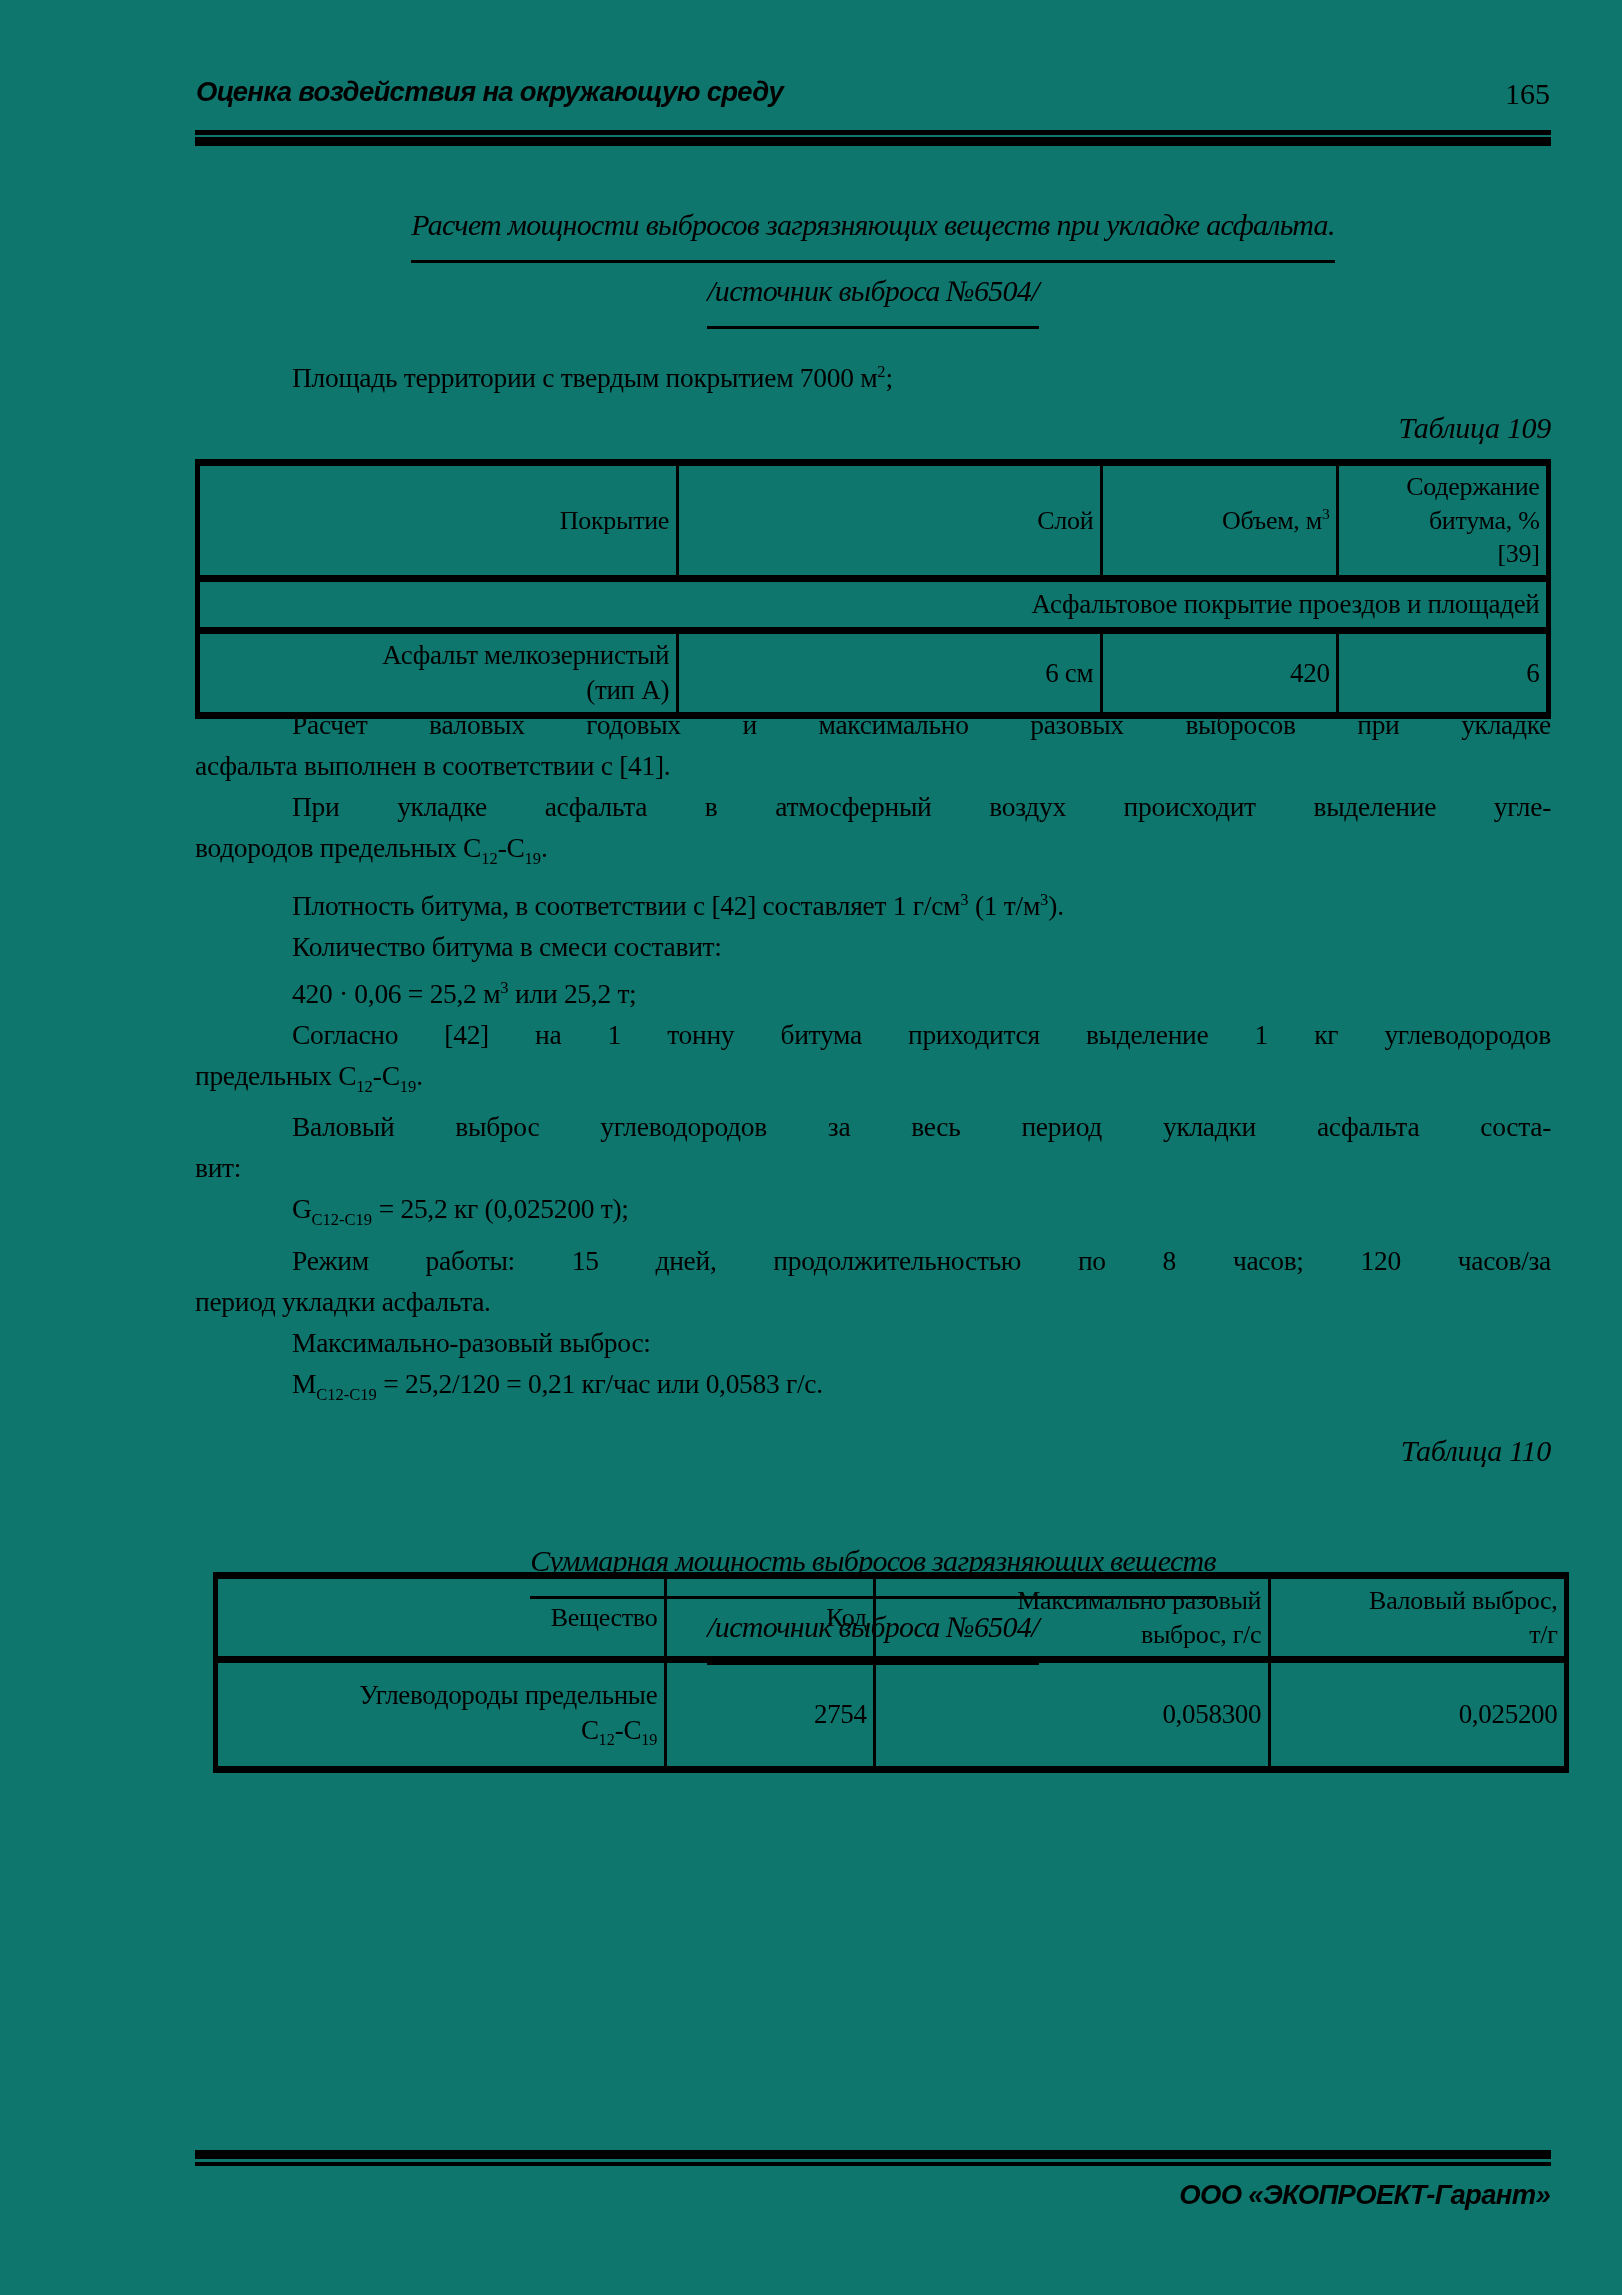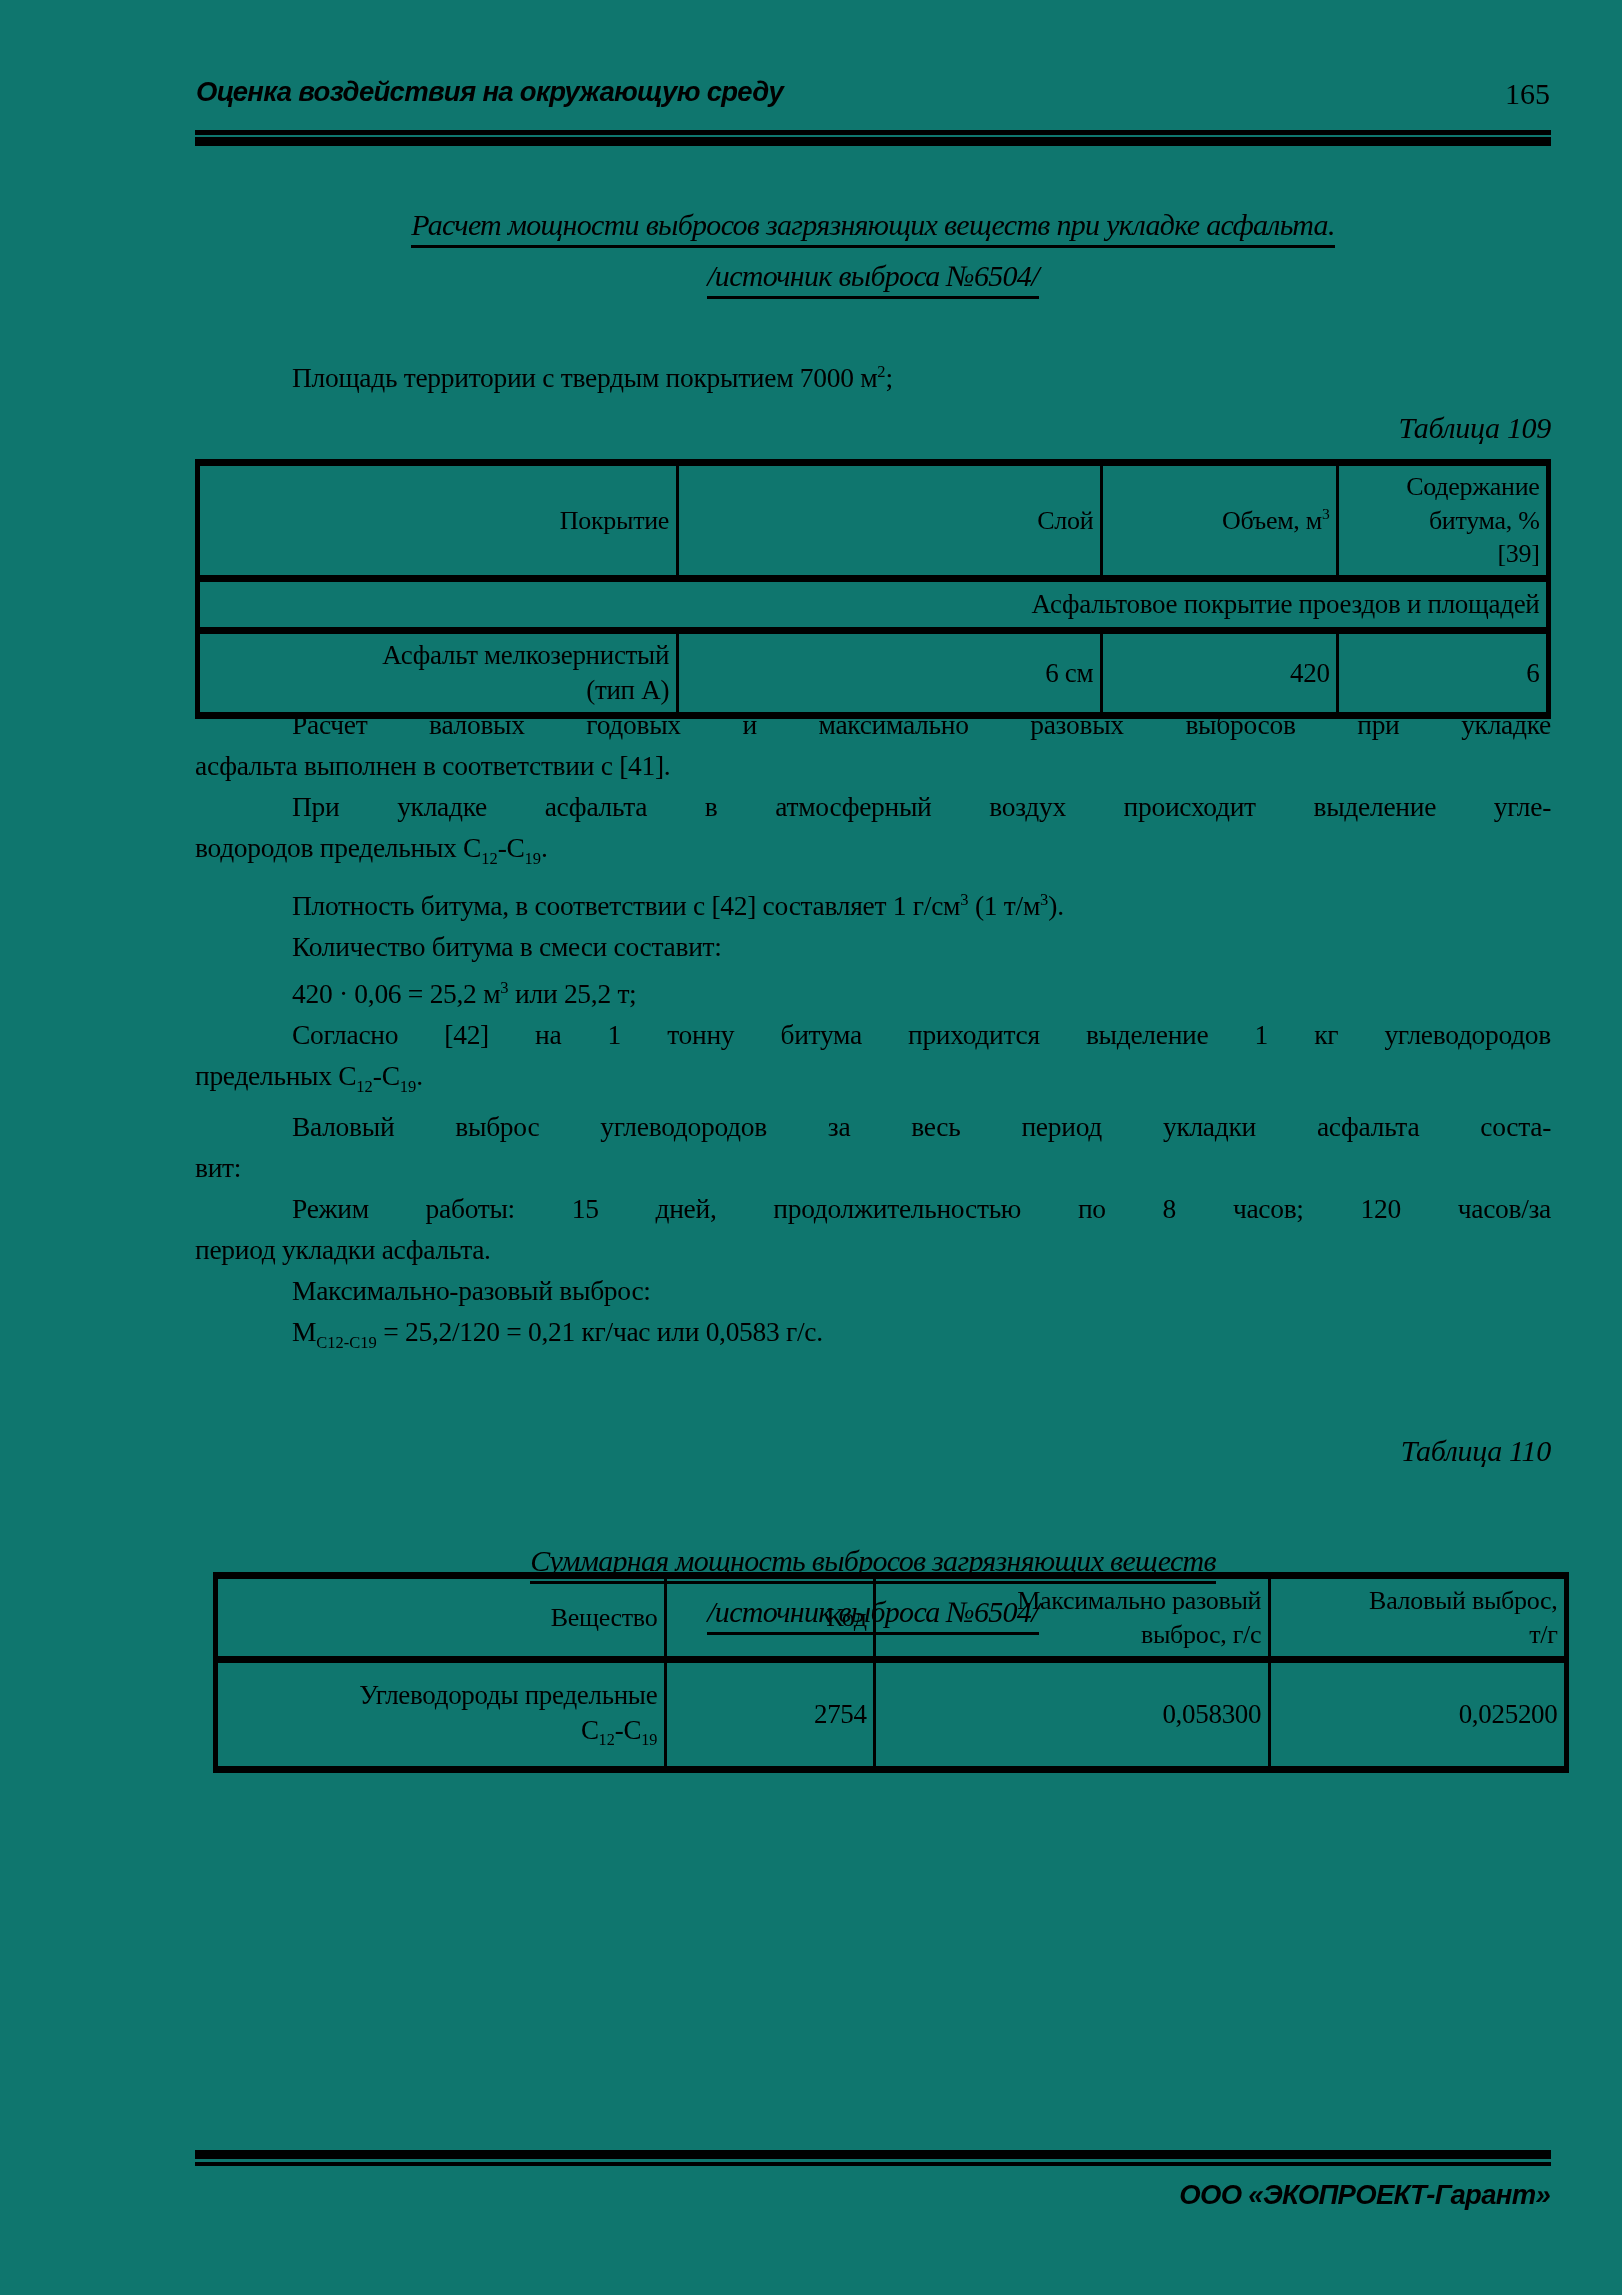--- a/index.html
+++ b/index.html
@@ -26,21 +26,21 @@
   .hdr-rules{top:130px;}
   .rule-thin{height:4.6px;background:#000;}
   .rule-thick{height:8.5px;background:#000;}
   .hdr-rules .rule-thick{margin-top:2.6px;}
 
   
   .doc-title{top:208px;text-align:center;}
   .u-line{
     display:inline-block;
     font-style:italic;font-size:30px;letter-spacing:-0.7px;
-    border-bottom:3.9px solid #000;padding-bottom:3px;
+    border-bottom:3.9px solid #000;padding-bottom:18px;
   }
   .title-gap{height:10.5px;}
 
   
   .para,.line{
     font-size:27.5px;letter-spacing:-0.3px;line-height:41px;
   }
   .intro{top:351px;}
   .indent{text-indent:97px;}
   .jl{text-align:justify;text-align-last:justify;}
@@ -146,20 +146,21 @@
     <div class="line"><span>асфальта выполнен в соответствии с [41].</span></div>
     <div class="line indent jl"><span>При укладке асфальта в атмосферный воздух происходит выделение угле-</span></div>
     <div class="line"><span>водородов предельных С</span><sub>12</sub><span>-С</span><sub>19</sub><span>.</span></div>
     <div class="line indent"><span>Плотность битума, в соответствии с [42] составляет 1 г/см</span><sup>3</sup><span> (1 т/м</span><sup>3</sup><span>).</span></div>
     <div class="line indent"><span>Количество битума в смеси составит:</span></div>
     <div class="line indent"><span>420 · 0,06 = 25,2 м</span><sup>3</sup><span> или 25,2 т;</span></div>
     <div class="line indent jl"><span>Согласно [42] на 1 тонну битума приходится выделение 1 кг углеводородов</span></div>
     <div class="line"><span>предельных С</span><sub>12</sub><span>-С</span><sub>19</sub><span>.</span></div>
     <div class="line indent jl"><span>Валовый выброс углеводородов за весь период укладки асфальта соста-</span></div>
     <div class="line"><span>вит:</span></div>
+    <div class="line indent"><span>G</span><sub>С12-С19</sub><span> = 25,2 кг (0,025200 т);</span></div>
     <div class="line indent jl"><span>Режим работы: 15 дней, продолжительностью по 8 часов; 120 часов/за</span></div>
     <div class="line"><span>период укладки асфальта.</span></div>
     <div class="line indent"><span>Максимально-разовый выброс:</span></div>
     <div class="line indent"><span>М</span><sub>С12-С19</sub><span> = 25,2/120 = 0,21 кг/час или 0,0583 г/с.</span></div>
   </div>
 
   <div class="content-abs tbl-caption cap110">Таблица 110</div>
   <div class="content-abs t110-title">
     <span class="u-line">Суммарная мощность выбросов загрязняющих веществ</span>
     <div class="title-gap"></div>

